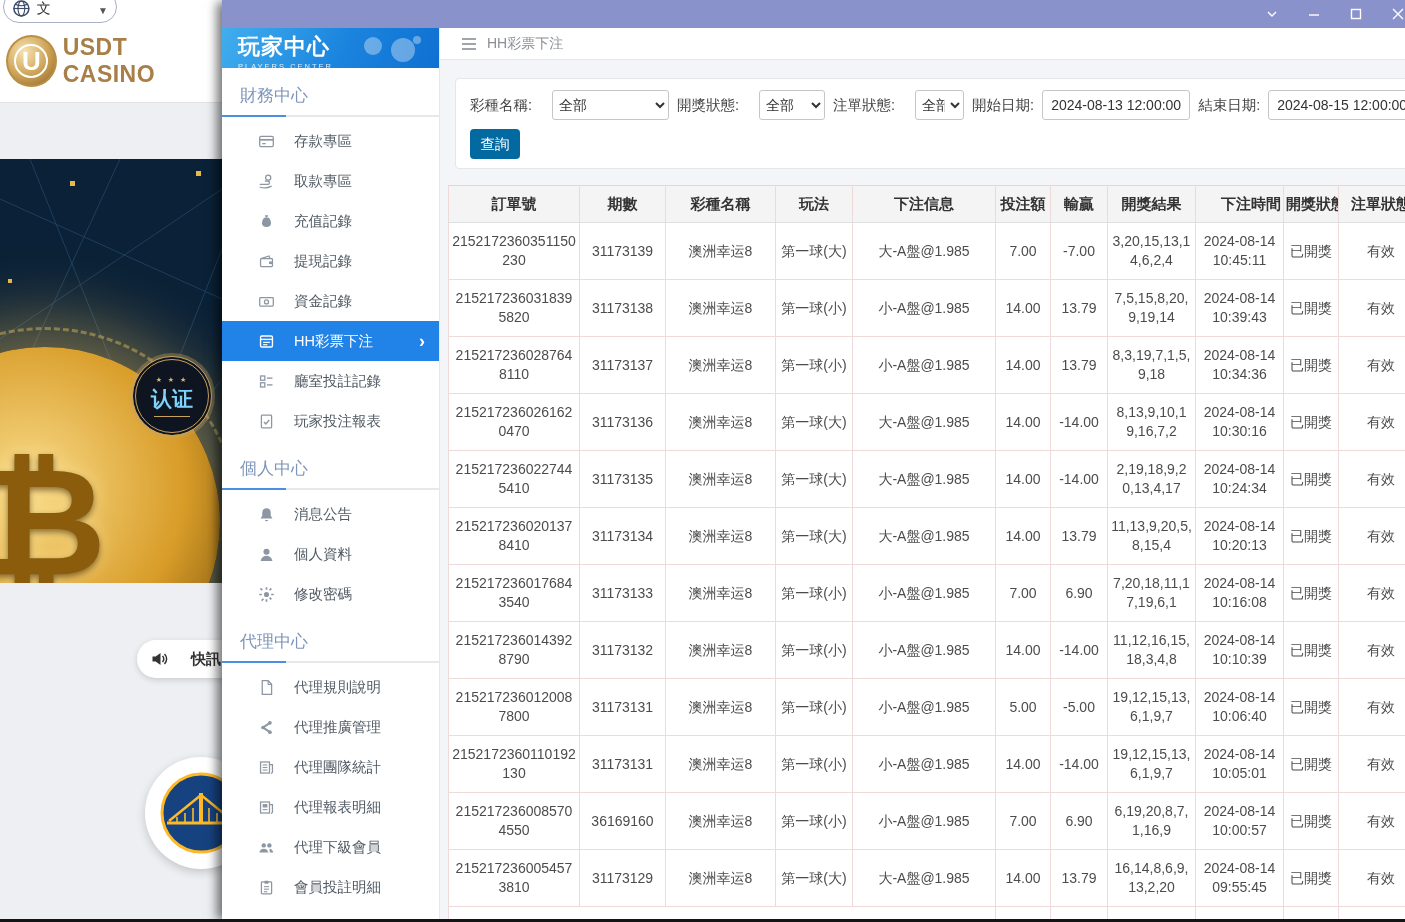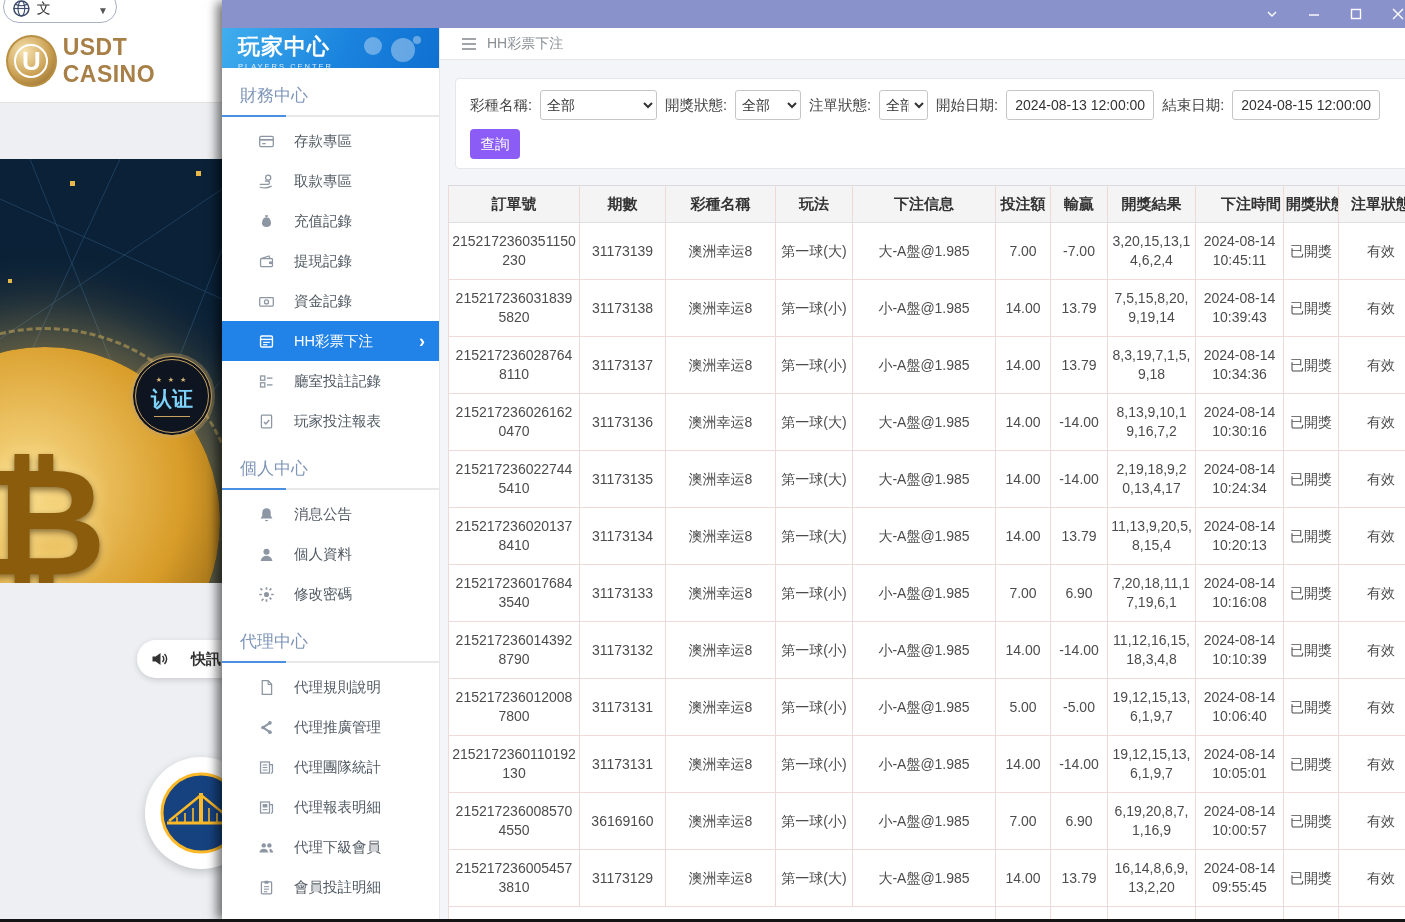--- a/index.html
+++ b/index.html
@@ -86,26 +86,26 @@
   .main { position:absolute; left:218px; top:28px; right:0; bottom:0; background:#f3f5f8; }
   .m-head { height:32px; background:#fff; border-bottom:1px solid #e6e6e6; display:flex;
             align-items:center; gap:10px; padding-left:21px; }
   .m-title { font-size:14px; color:#8a8f94; }
   .m-body { padding:18px 0 0 15px; }
   .filter-card { width:1000px; background:#fff; border:1px solid #e4e6e9; border-radius:4px;
                  padding:11px 14px 9px 14px; }
   .f-row { display:flex; align-items:center; gap:8px; }
   .f-label { font-size:14.5px; color:#444; white-space:nowrap; }
   .f-row select { height:30px; border:1px solid #c6c6c6; border-radius:3px; background:#fff;
-                  font-size:14px; color:#333; padding:0 2px; font-family:"Liberation Sans",sans-serif;}
+                  font-size:14px; color:#333; padding:0 2px; font-family:"Liberation Sans",sans-serif;margin-left:12px;}
   .f-row input { height:30px; border:1px solid #c6c6c6; border-radius:3px; font-size:14px;
                  color:#333; padding:0 8px; font-family:"Liberation Sans",sans-serif; }
   .sel-lottery { width:117px; } .sel-draw { width:66px; } .sel-order { width:49px; }
   .inp-date { width:148px; }
-  .btn-search { margin-top:9px; width:50px; height:30px; background:#8b5cf6; color:#fff;
+  .btn-search { margin-top:9px; width:50px; height:30px; background:#0369a1; color:#fff;
                 border:none; border-radius:4px; font-size:14.5px; cursor:pointer;
                 font-family:"Liberation Sans",sans-serif; }
 
   
   .tbl-wrap { margin:16px 0 0 -7px; width:975px; }
   table.bets { border-collapse:collapse; table-layout:fixed; width:975px; background:#fff;
                border:1px solid #d9dadc; }
   table.bets th { background:#f4f4f5; font-size:15px; font-weight:bold; color:#333;
                   height:37px; border:1px solid #f0d9d9; border-top:1px solid #d9dadc;
                   border-bottom:1px solid #dfe0e2; padding:0 2px; white-space:nowrap; overflow:hidden;}

